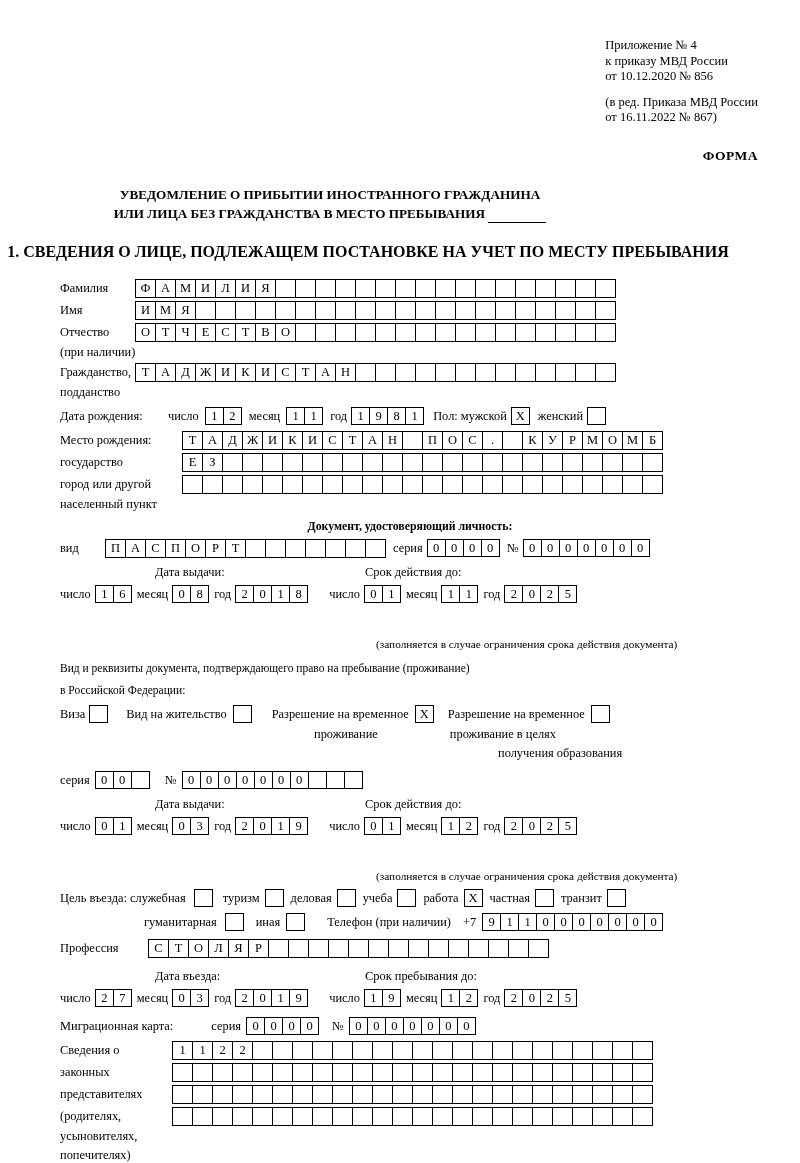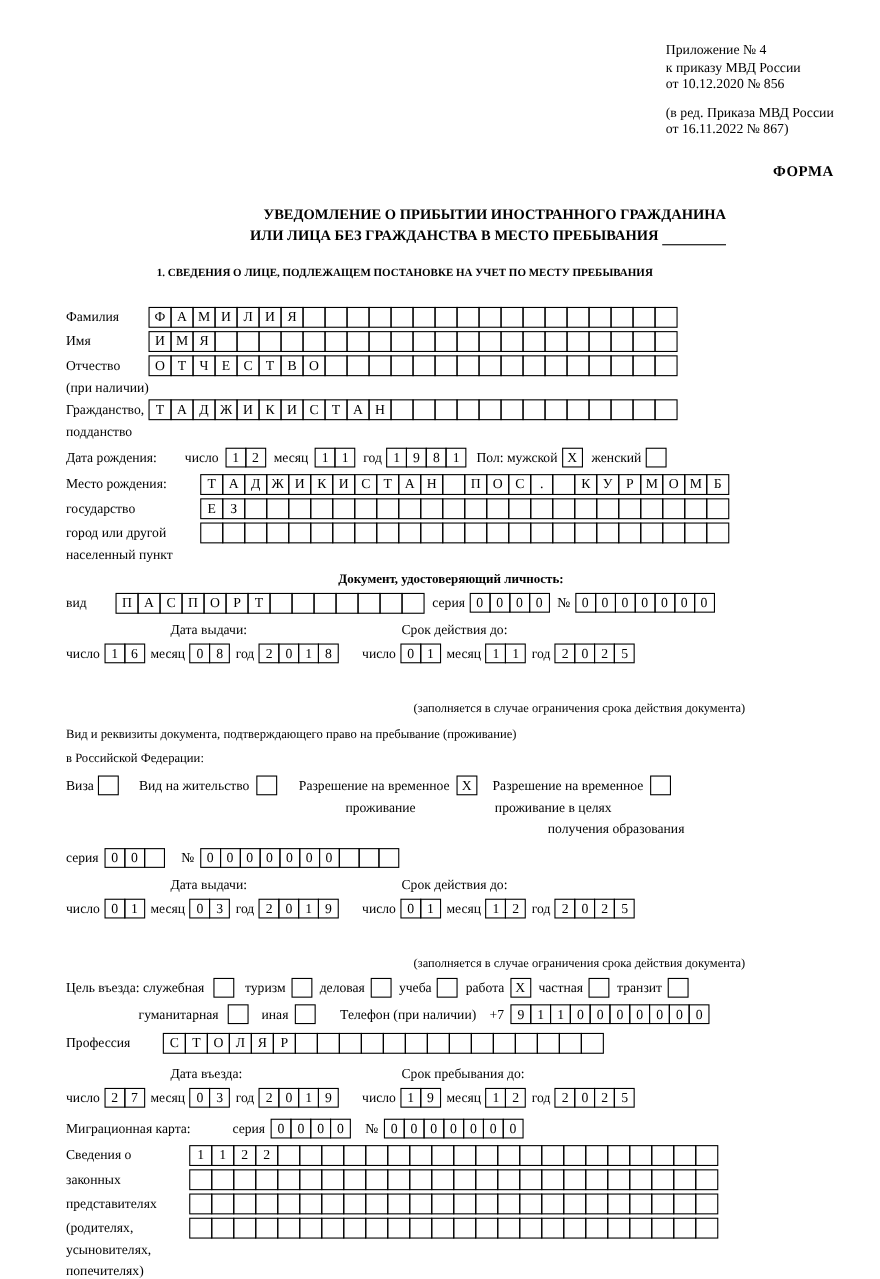--- a/index.html
+++ b/index.html
@@ -36,40 +36,40 @@
     right: 42px;
     font-weight: bold;
     font-size: 13.5px;
     letter-spacing: 0.5px;
   }
   .title {
     position: absolute;
     top: 185px;
     left: 0;
     width: 660px;
-    text-align: right;
+    text-align: center;
     font-weight: bold;
     font-size: 13.2px;
     line-height: 19px;
   }
   .title .u {
     display: inline-block;
     border-bottom: 1px solid #000;
     width: 58px;
     height: 13px;
     vertical-align: bottom;
   }
   .section1 {
     position: absolute;
     top: 243px;
     left: 0;
     width: 736px;
     text-align: center;
     font-weight: bold;
-    font-size: 10px;
+    font-size: 16px;
   }
   .body {
     position: absolute;
     top: 278px;
     left: 60px;
     width: 700px;
     font-size: 12.4px;
   }
   .row {
     display: flex;
@@ -579,21 +579,21 @@
       <div class="box" style="margin-left:5px"></div>
       <div class="lbl" style="margin-left:7px">работа</div>
       <div class="box" style="margin-left:5px">X</div>
       <div class="lbl" style="margin-left:7px">частная</div>
       <div class="box" style="margin-left:5px"></div>
       <div class="lbl" style="margin-left:7px">транзит</div>
       <div class="box" style="margin-left:5px"></div>
     </div>
 
     <div class="row mt4">
-      <div class="lbl" style="margin-left:66px">гуманитарная</div>
+      <div class="lbl" style="margin-left:84px">гуманитарная</div>
       <div class="box" style="margin-left:8px"></div>
       <div class="lbl" style="margin-left:12px">иная</div>
       <div class="box" style="margin-left:6px"></div>
       <div class="lbl" style="margin-left:22px">Телефон (при наличии)</div>
       <div class="lbl" style="margin-left:12px">+7</div>
       <div class="cells" style="margin-left:6px" id="phone-cells">
           <div class="cell sm">9</div>
           <div class="cell sm">1</div>
           <div class="cell sm">1</div>
           <div class="cell sm">0</div>

